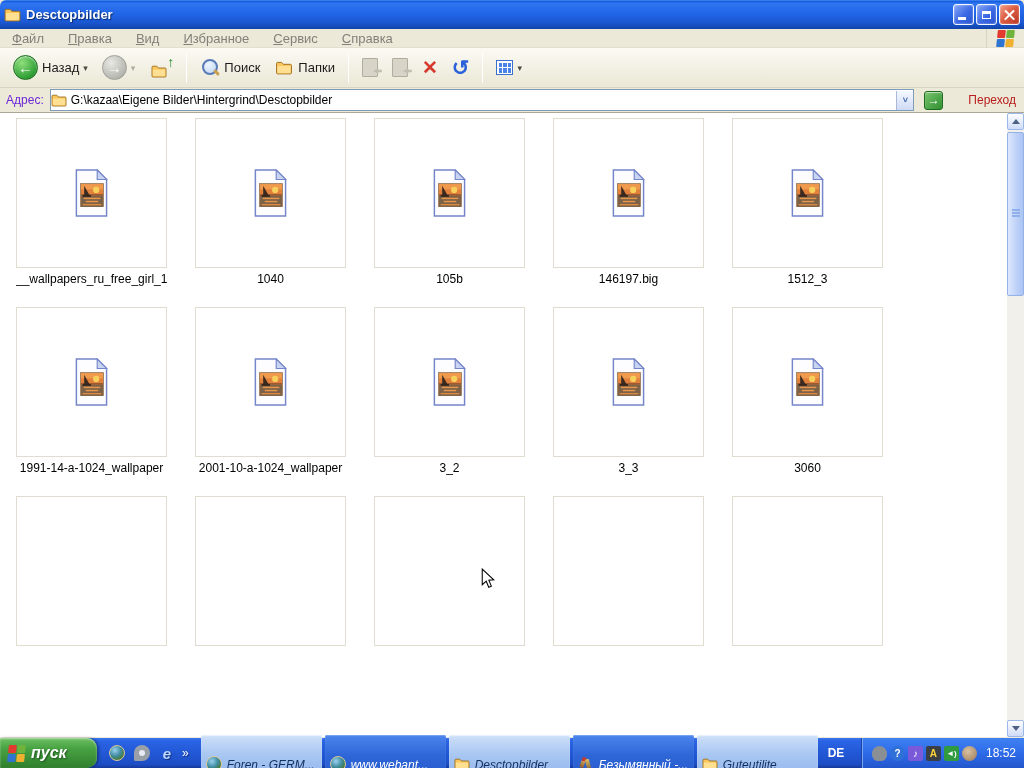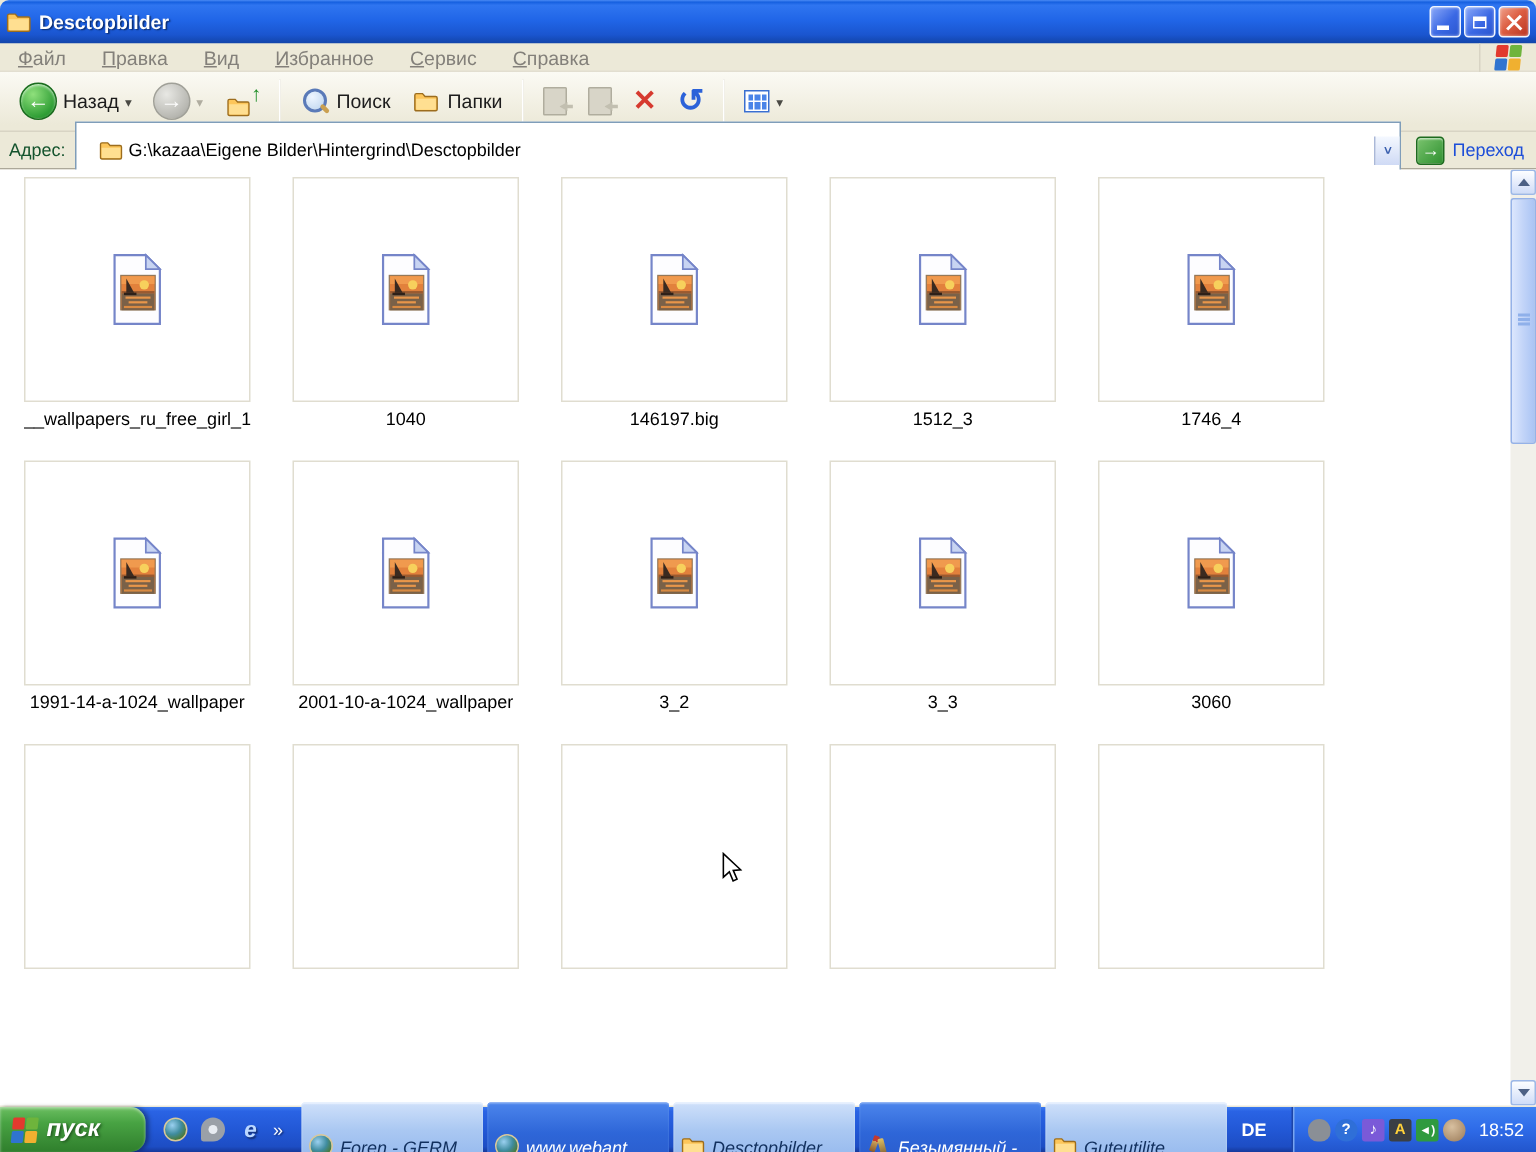--- a/index.html
+++ b/index.html
@@ -69,34 +69,34 @@
     background:#c2bfb0; clip-path:polygon(0 50%,60% 0,60% 30%,100% 30%,100% 70%,60% 70%,60% 100%); }
   .red-x { color:#d63a2f; font-size:19px; font-weight:bold; line-height:1; }
   .undo { color:#2b62d9; font-size:21px; font-weight:bold; line-height:1; }
   .views-grid { width:17px; height:15px; border:1px solid #3a6fd0; background:#fff;
     display:grid; grid-template-columns:repeat(3,1fr); gap:1px; padding:1.5px; }
   .views-grid i { background:#4a84e8; }
 
   
   .addressbar { position:absolute; left:0; top:88px; width:1024px; height:25px; background:#ece9d8;
     display:flex; align-items:center; border-bottom:1px solid #aca899; padding:0 4px; }
-  .addr-label { font-size:12px; color:#14532d; margin:0 6px 0 2px; }
+  .addr-label { font-size:12px; color:#6d28d9; margin:0 6px 0 2px; }
   .addr-label .accel { text-decoration:underline; }
-  .combo { flex:1; height:38px; background:#fff; border:1px solid #7f9db9; display:flex;
-    align-items:center; padding-left:15px; }
+  .combo { flex:1; height:22px; background:#fff; border:1px solid #7f9db9; display:flex;
+    align-items:center; padding-left:0; }
   .combo-text { flex:1; font-size:12px; color:#000; margin-left:4px; white-space:nowrap; }
   .combo-drop { width:17px; height:19px; background:linear-gradient(180deg,#f4f8ff,#cfdaf5);
     border-left:1px solid #aab8d8; display:flex; align-items:center; justify-content:center;
     color:#3a5fae; font-size:9px; font-weight:bold; }
   .go-btn { display:flex; align-items:center; gap:5px; margin-left:6px; padding:1px 4px; }
   .go-icon { width:19px; height:19px; border-radius:3px; border:1px solid #1d6b1f;
     background:linear-gradient(135deg,#7ac46e,#2f9030); color:#fff; font-size:12px; font-weight:bold;
     display:flex; align-items:center; justify-content:center;
     box-shadow:inset 0 1px 1px rgba(255,255,255,.6); }
-  .go-label { font-size:12px; color:#1d4ed8; }
+  .go-label { font-size:12px; color:#b91c1c;margin-left:20px; }
 
   
   .content { position:absolute; left:0; top:113px; width:1024px; height:624px; background:#fff;
     overflow:hidden; }
   #file-grid { position:absolute; left:16px; top:5px; display:grid;
     grid-template-columns:repeat(5,151px); column-gap:28px; row-gap:21px; }
   .file-item { width:151px; }
   .thumb-frame { width:151px; height:150px; border:1px solid #e0ddd0; background:#fff;
     display:flex; align-items:center; justify-content:center; }
   .file-icon { width:50px; height:50px; }
@@ -325,37 +325,37 @@
           </svg>
         </div>
         <div class="file-label">1040</div>
       </div>
       <div class="file-item">
         <div class="thumb-frame">
           <svg class="file-icon">
             <use href="#imgfile"></use>
           </svg>
         </div>
+        <div class="file-label">105b</div>
+      </div>
+      <div class="file-item">
+        <div class="thumb-frame">
+          <svg class="file-icon">
+            <use href="#imgfile"></use>
+          </svg>
+        </div>
         <div class="file-label">146197.big</div>
       </div>
       <div class="file-item">
         <div class="thumb-frame">
           <svg class="file-icon">
             <use href="#imgfile"></use>
           </svg>
         </div>
         <div class="file-label">1512_3</div>
-      </div>
-      <div class="file-item">
-        <div class="thumb-frame">
-          <svg class="file-icon">
-            <use href="#imgfile"></use>
-          </svg>
-        </div>
-        <div class="file-label">1746_4</div>
       </div>
       <div class="file-item">
         <div class="thumb-frame">
           <svg class="file-icon">
             <use href="#imgfile"></use>
           </svg>
         </div>
         <div class="file-label">1991-14-a-1024_wallpaper</div>
       </div>
       <div class="file-item">

